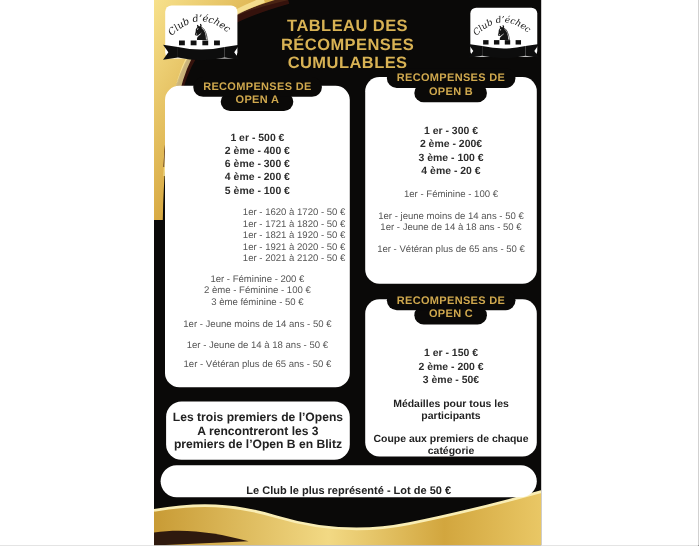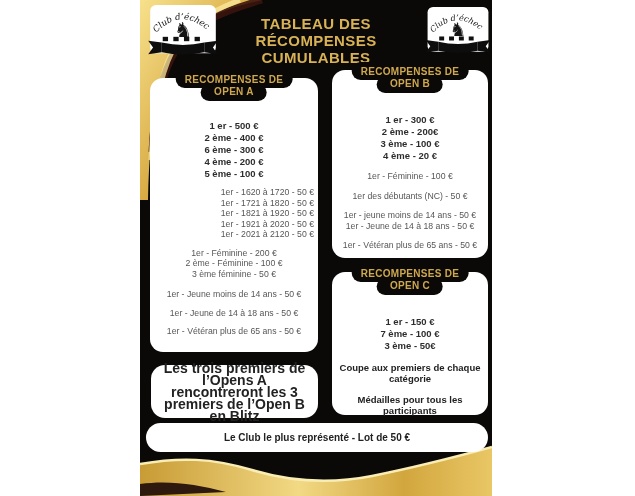--- a/index.html
+++ b/index.html
@@ -21,24 +21,24 @@
   .badge{position:absolute;top:-9px;left:50%;transform:translateX(-50%);text-align:center;white-space:nowrap;}
   .badge-l1{display:inline-block;background:#0a0908;color:#cfa84e;font-weight:bold;font-size:10px;
             letter-spacing:.3px;padding:4px 9px 3px;border-radius:9px;}
   .badge-l2{display:block;width:-moz-fit-content;width:fit-content;margin:-4px auto 0;background:#0a0908;color:#cfa84e;
             font-weight:bold;font-size:10px;letter-spacing:.3px;padding:2px 13px 4px;border-radius:9px;}
   .grp-bold .line{font-weight:bold;font-size:9.5px;line-height:12px;color:#2d2d2d;}
   .grp-reg .line{font-size:8.7px;line-height:10.5px;color:#565656;}
   .single{font-size:8.7px;line-height:10.5px;color:#565656;} .mt7{margin-top:7px;text-align:right;} .mt8{margin-top:8px;} .mt9{margin-top:9px;} .mt10{margin-top:10px;}
   .bold-note{font-weight:bold;font-size:9.5px;line-height:11px;color:#222;}
   .blitz-box{position:absolute;left:11px;top:365px;width:167px;height:53px;background:#fff;border-radius:14px;
-             box-sizing:border-box;padding:4px 5px;text-align:center;font-weight:bold;font-size:14px;
+             box-sizing:border-box;padding:4px 5px;text-align:center;font-weight:bold;font-size:11px;
              line-height:12px;color:#222;display:flex;align-items:center;justify-content:center;}
   .footer-pill{position:absolute;left:6px;top:423px;width:342px;height:29px;background:#fff;border-radius:15px;
-               display:flex;align-items:center;justify-content:center;font-weight:bold;font-size:10px;color:#222;}
+               display:flex;align-items:flex-end;justify-content:center;font-weight:bold;font-size:10px;color:#222;}
 </style>
 </head>
 <body>
 
 <div class="stage">
   <div class="poster">
 
     <svg class="swirl-top" viewBox="0 0 130 200" width="130" height="200">
       <defs>
         <linearGradient id="gradTop" x1="0" y1="0" x2="1" y2="1">
@@ -150,40 +150,39 @@
         <span class="badge-l1">RECOMPENSES DE</span>
         <span class="badge-l2">OPEN B</span>
       </div>
       <div class="grp-bold">
         <div class="line">1 er - 300 €</div>
         <div class="line">2 ème - 200€</div>
         <div class="line">3 ème - 100 €</div>
         <div class="line">4 ème - 20 €</div>
       </div>
       <div class="single mt9">1er - Féminine - 100 €</div>
-      <div class="single mt9">1er des débutants (NC) - 50 €</div>
       <div class="grp-reg mt9">
         <div class="line">1er - jeune moins de 14 ans - 50 €</div>
         <div class="line">1er - Jeune de 14 à 18 ans - 50 €</div>
       </div>
       <div class="single mt9">1er - Vétéran plus de 65 ans - 50 €</div>
     </div>
 
     <div class="panel panel-c">
       <div class="badge">
         <span class="badge-l1">RECOMPENSES DE</span>
         <span class="badge-l2">OPEN C</span>
       </div>
       <div class="grp-bold">
         <div class="line">1 er - 150 €</div>
-        <div class="line">7 ème - 100 €</div>
+        <div class="line">2 ème - 200 €</div>
         <div class="line">3 ème - 50€</div>
       </div>
+      <div class="bold-note mt10">Médailles pour tous les participants</div>
       <div class="bold-note mt10">Coupe aux premiers de chaque catégorie</div>
-      <div class="bold-note mt10">Médailles pour tous les participants</div>
     </div>
 
     <div class="blitz-box">
       <span>Les trois premiers de l’Opens A rencontreront les 3 premiers de l’Open B en Blitz</span>
     </div>
 
     <div class="footer-pill">
       <span>Le Club le plus représenté - Lot de 50 €</span>
     </div>
 

